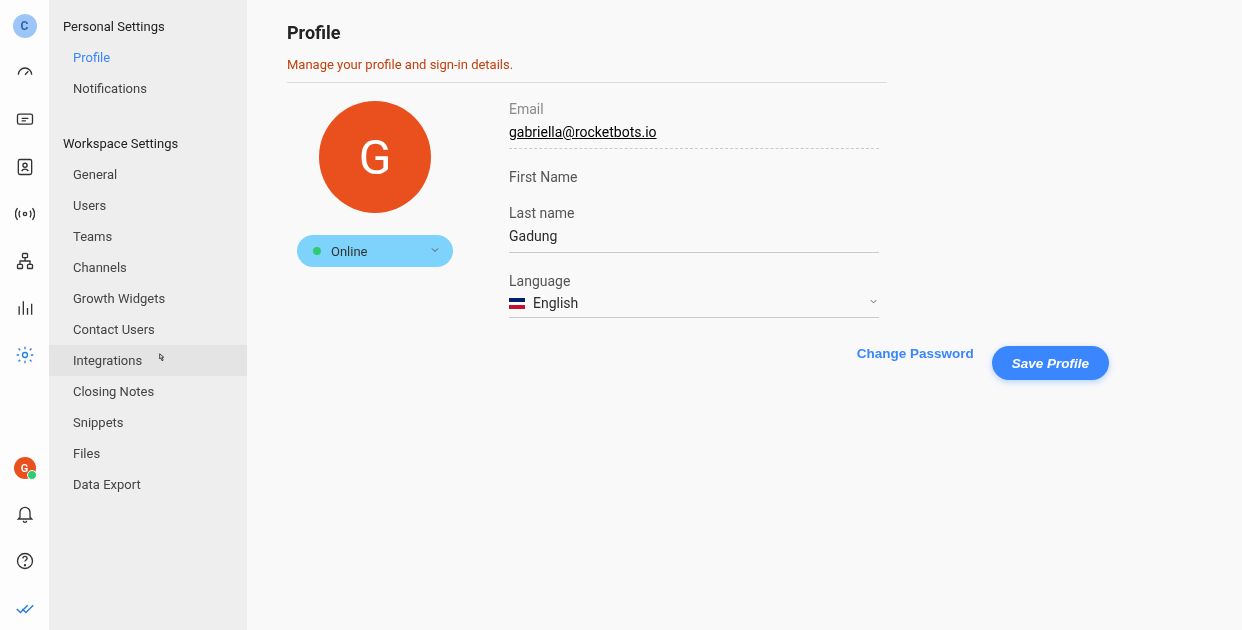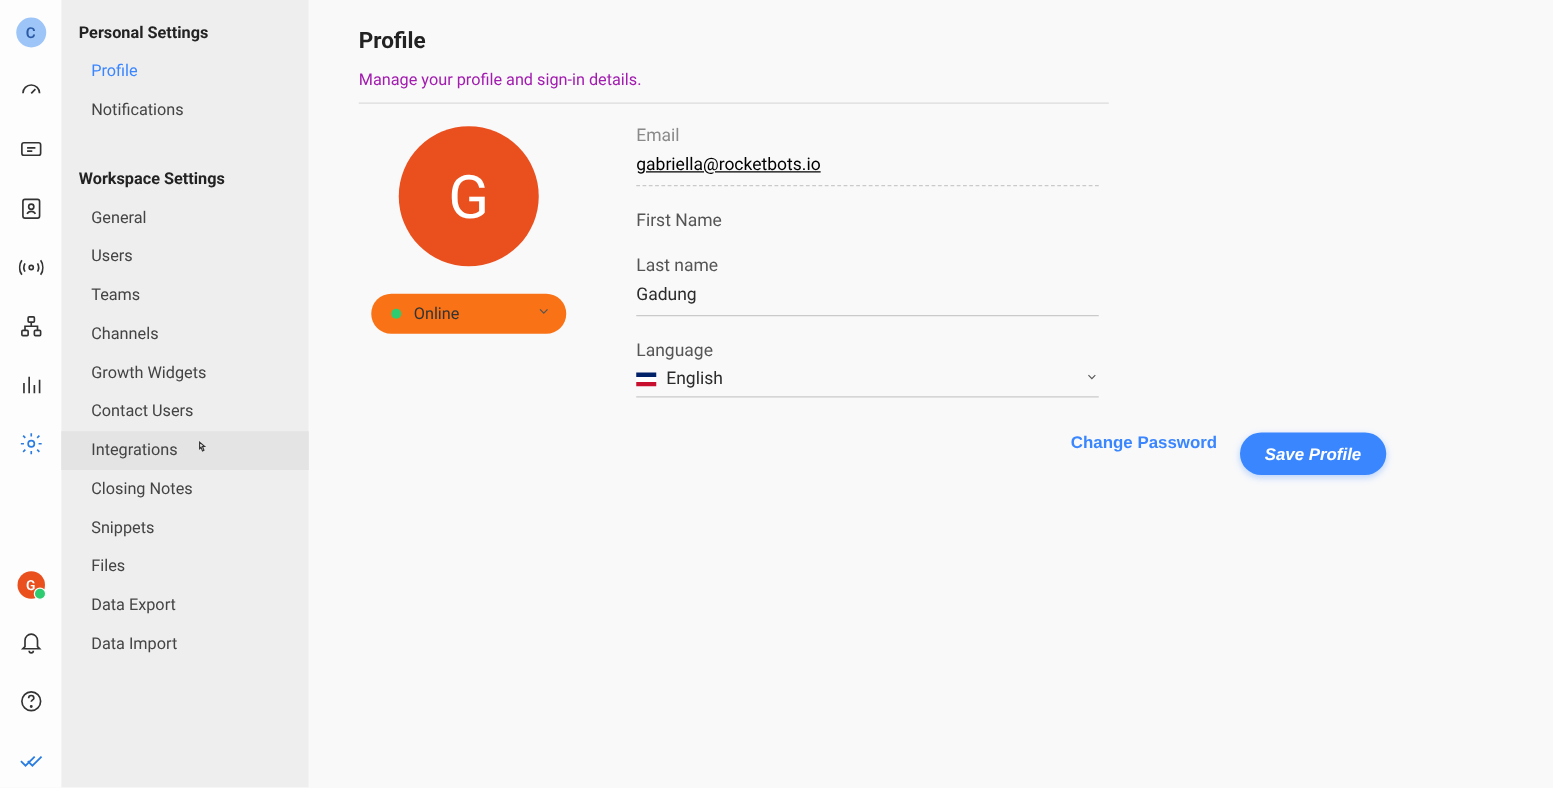--- a/index.html
+++ b/index.html
@@ -52,21 +52,21 @@
 .rail .double-check { color:#2a7de1; }
 
 .sidebar {
   width: 198px;
   background: #eeeeef;
   padding-top: 19px;
   font-size: 13px;
   color: #2f2f2f;
 }
 .sidebar .section-title {
-  font-weight: 700;
+  font-weight: 400;
   padding: 0 14px 8px 14px;
   color: #222;
 }
 .sidebar .nav-item {
   padding: 8px 14px 8px 24px;
   cursor: pointer;
   color: #444;
 }
 .sidebar .nav-item.active { color: #3a86ff; }
 .sidebar .section-gap { height: 32px; }
@@ -74,35 +74,35 @@
 .cursor-pointer {
   position: absolute; right: 78px; top: 6px; font-size: 13px;
 }
 
 .main {
   flex: 1;
   padding: 22px 32px 0 40px;
   background: #f9f9fa;
 }
 .page-title { font-size: 18px; font-weight: 700; color: #222; }
-.page-subtitle { font-size: 13px; color: #a21caf; margin-top: 14px; }
+.page-subtitle { font-size: 13px; color: #c2410c; margin-top: 14px; }
 .divider {
   border: none; border-top: 1px solid #dcdcdc; margin-top: 10px; width: 600px;
 }
 .profile-row {
   display: flex; gap: 54px; margin-top: 18px;
 }
 .avatar-col { display: flex; flex-direction: column; align-items: center; width: 160px; margin-left: 8px;}
 .big-avatar {
   width: 112px; height: 112px; border-radius: 50%; background: #ea4f1e; color:#fff;
   font-size: 48px; font-weight: 400; display:flex; align-items:center; justify-content:center;
 }
 .status-pill {
   margin-top: 22px; width: 156px; height: 32px; border-radius: 16px;
-  background: #f97316; display:flex; align-items:center; padding: 0 12px 0 16px;
+  background: #7dd3fc; display:flex; align-items:center; padding: 0 12px 0 16px;
   color:#333; font-size:13px; gap:10px;
 }
 .status-dot { width:8px; height:8px; border-radius:50%; background:#2ecc71; }
 .status-chevron { margin-left:auto; color:#555; }
 .form-col { flex:1; max-width: 400px; }
 .field { margin-bottom: 20px; }
 .field-label { font-size: 14px; color:#555; margin-bottom: 4px; }
 .field-label.muted { color:#8a8a8a; }
 .field-value {
   font-size: 14px; color:#2b2b2b; padding: 3px 0 8px 0;
@@ -228,21 +228,20 @@
     <span class="cursor-pointer">
       <svg width="14" height="16" viewBox="0 0 24 24" fill="none" stroke="#333" stroke-width="1.5">
           <path d="M8 3v9l2-2 2 5 2-1-2-5h3L8 3z"></path>
         </svg>
     </span>
   </div>
   <div class="nav-item"><span>Closing Notes</span></div>
   <div class="nav-item"><span>Snippets</span></div>
   <div class="nav-item"><span>Files</span></div>
   <div class="nav-item"><span>Data Export</span></div>
-  <div class="nav-item"><span>Data Import</span></div>
 </div>
 
 <div class="main">
   <div class="page-title">Profile</div>
   <div class="page-subtitle">Manage your profile and sign-in details.</div>
   <hr class="divider">
 
   <div class="profile-row">
     <div class="avatar-col">
       <div class="big-avatar">

